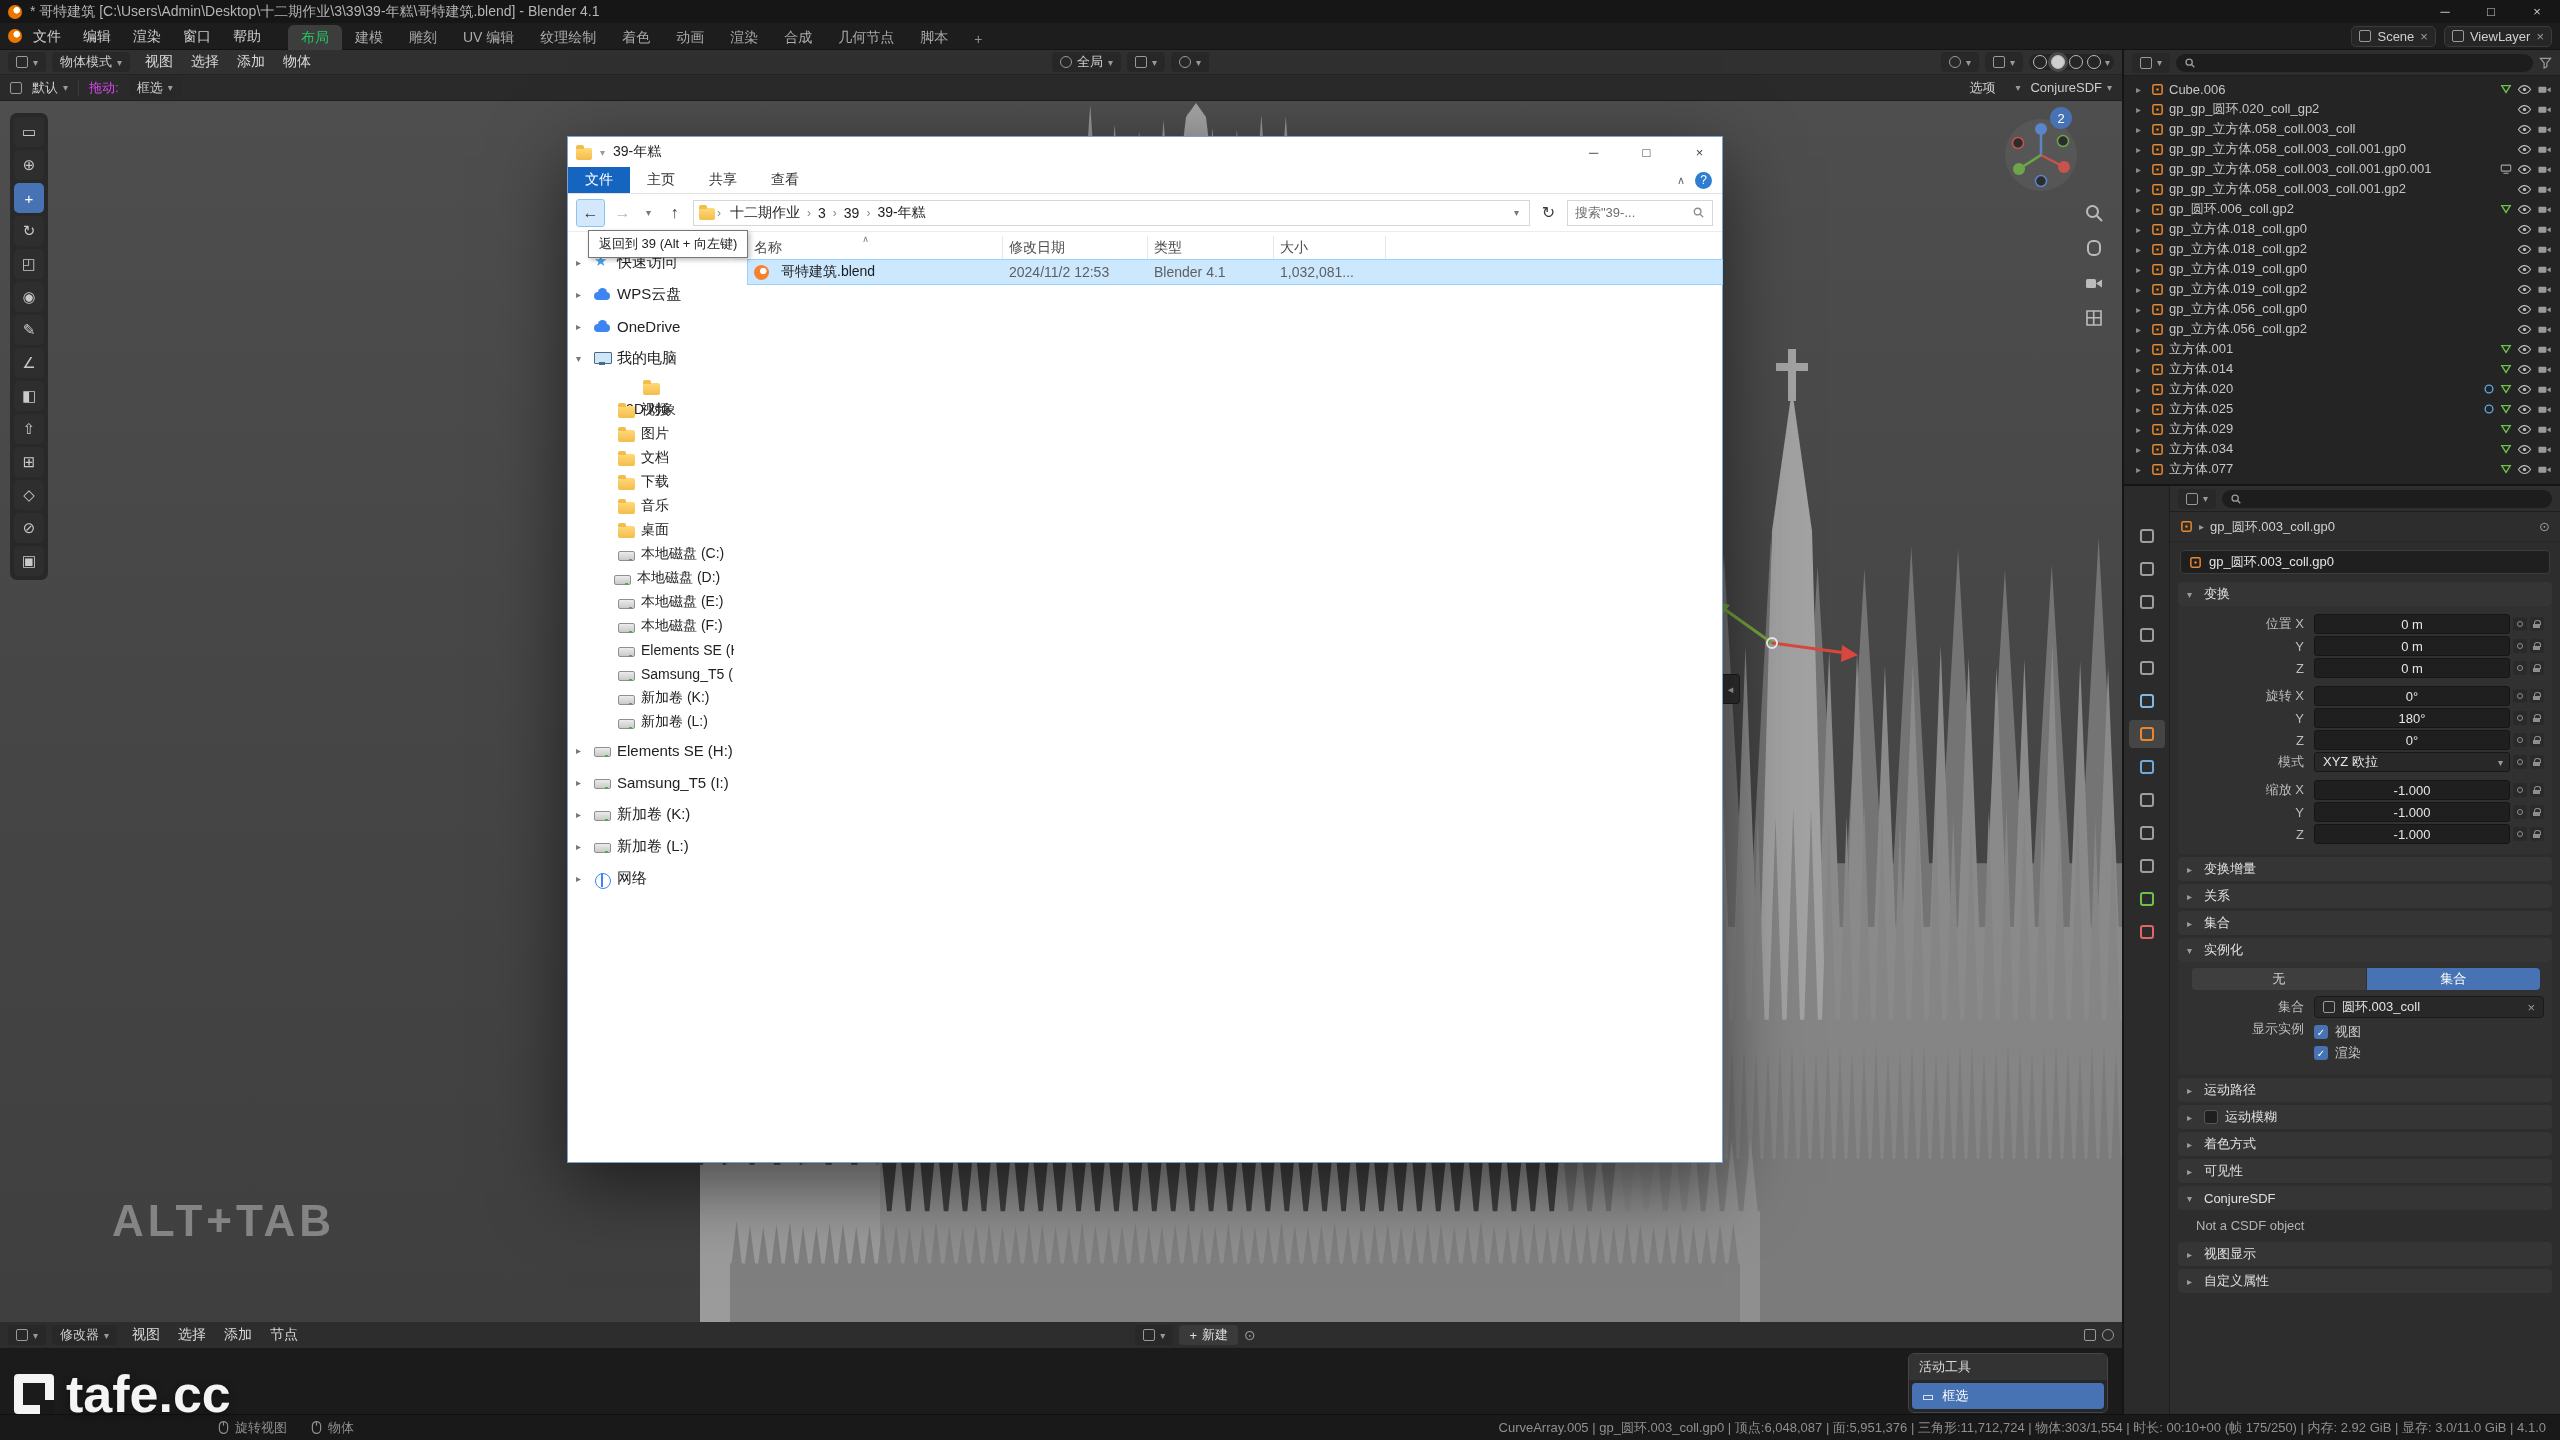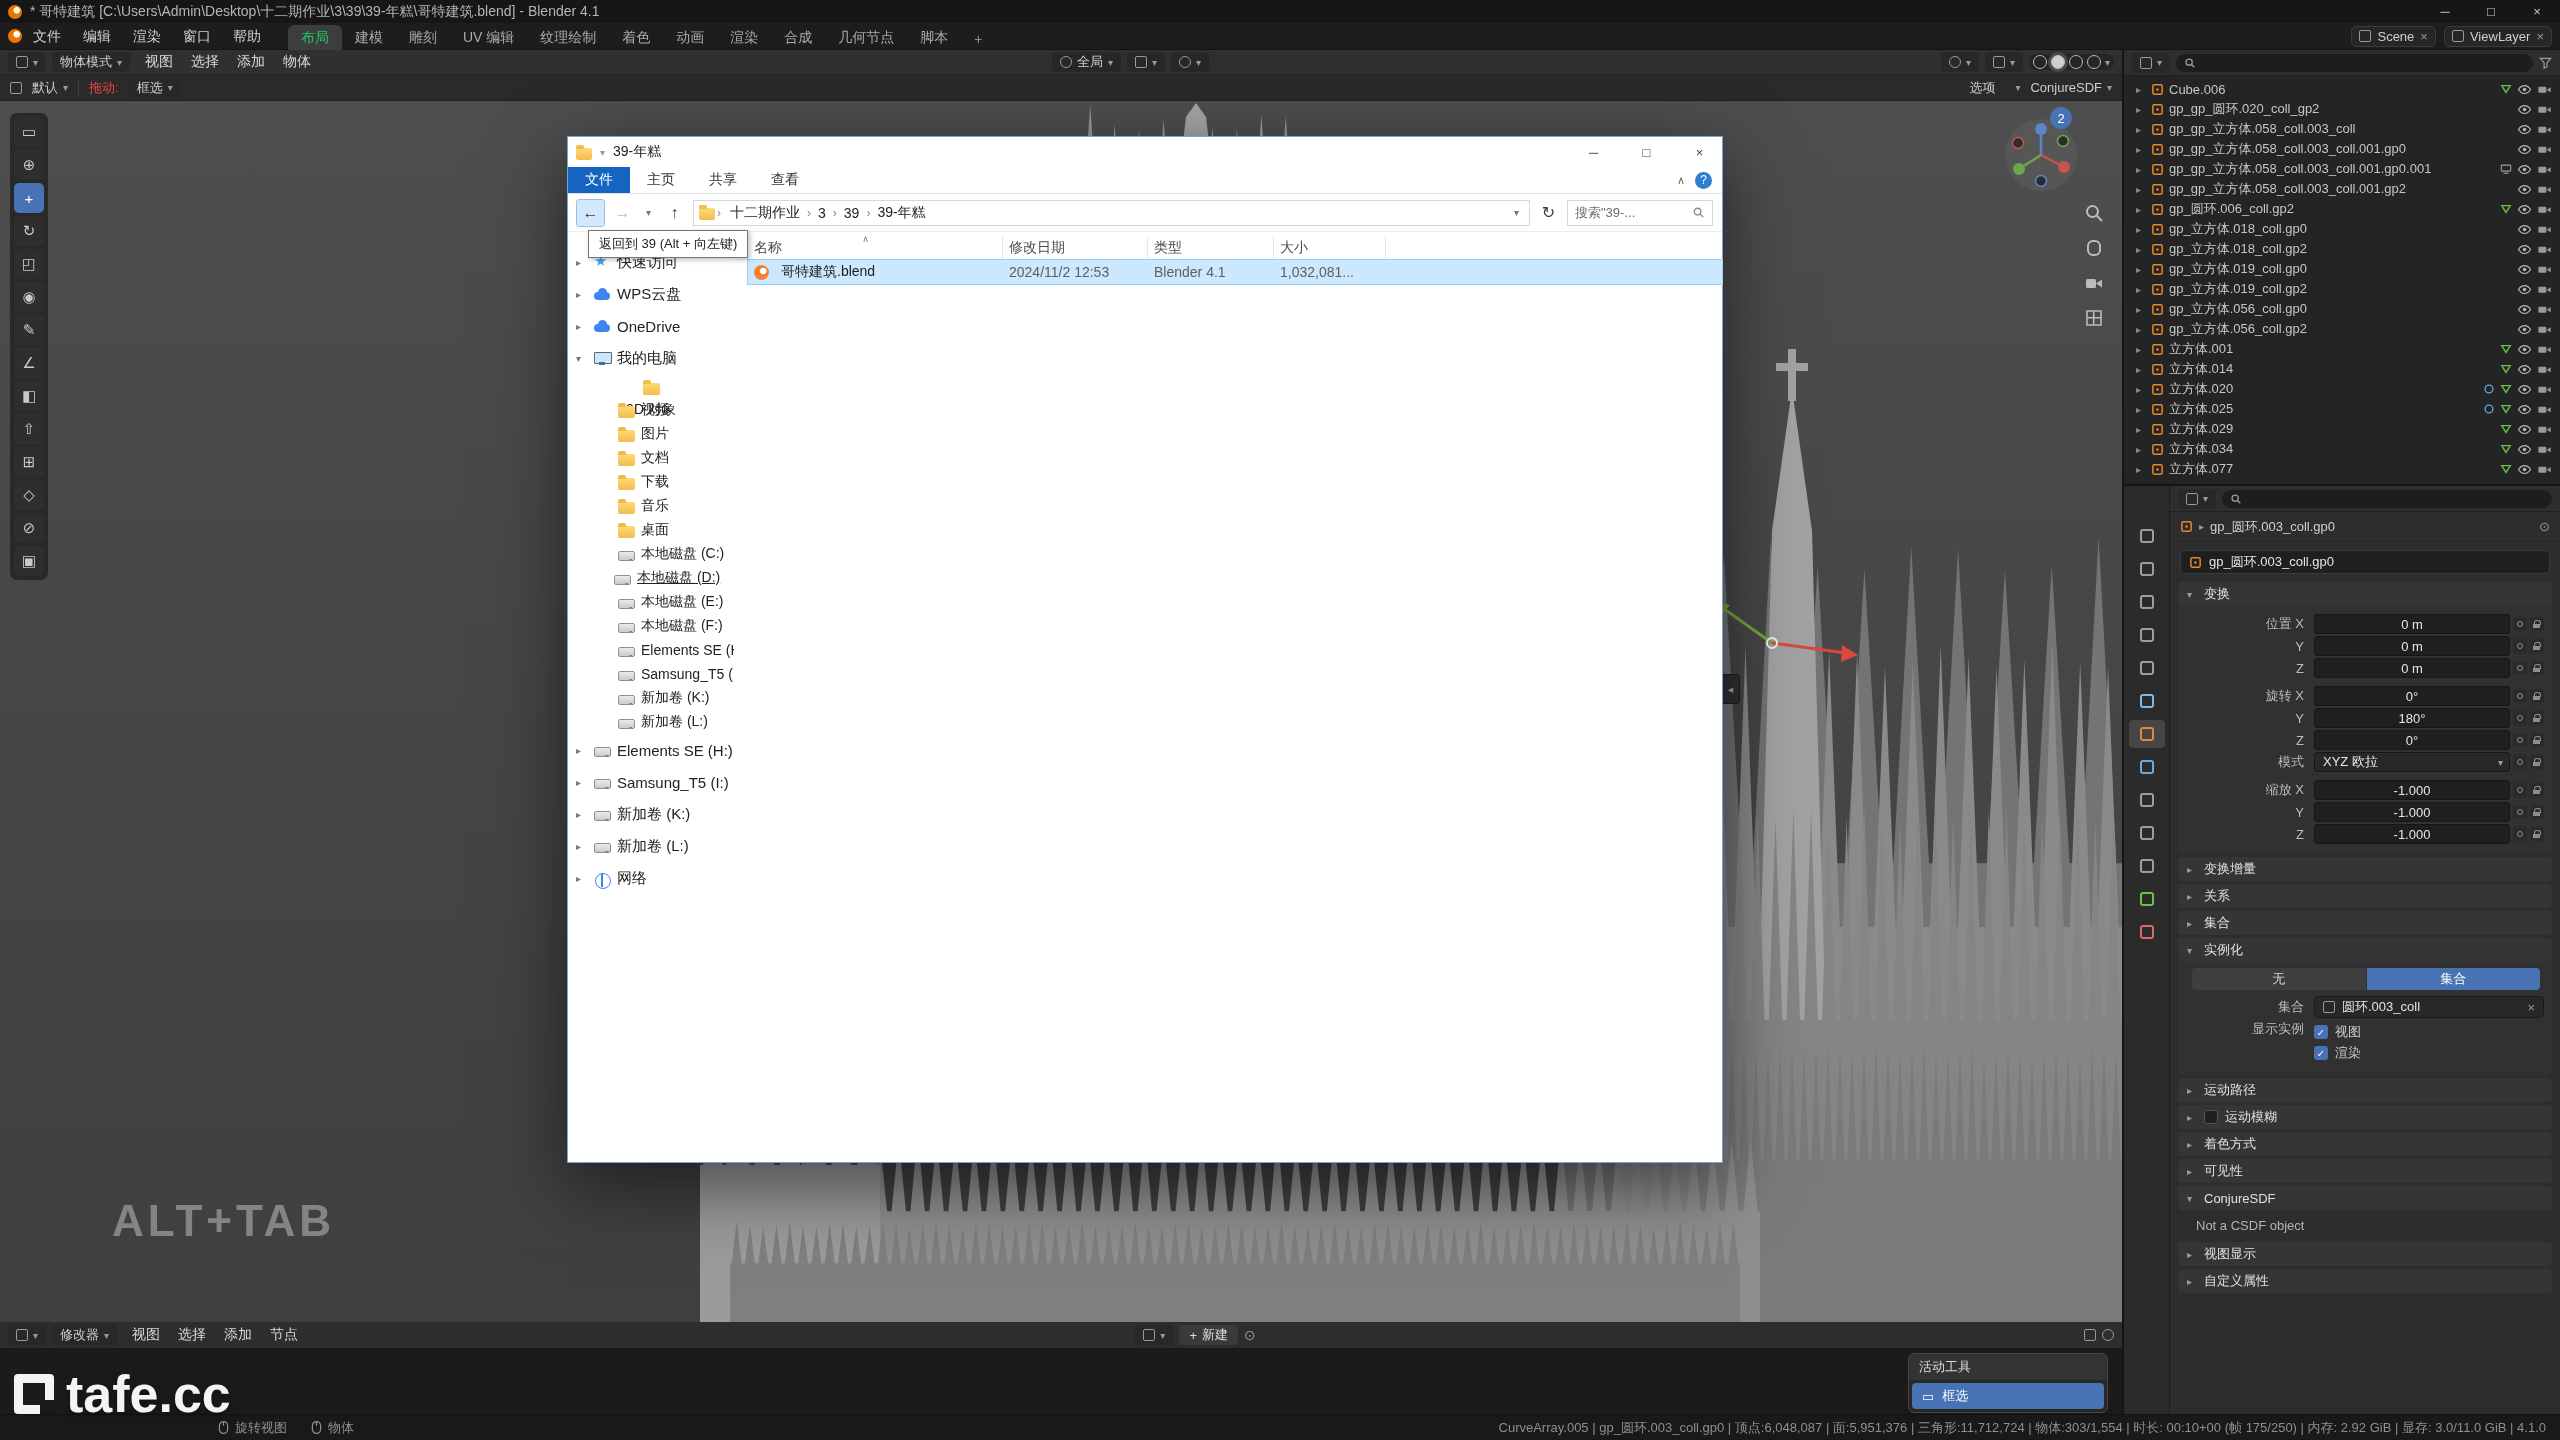--- a/index.html
+++ b/index.html
@@ -259,21 +259,21 @@
   </div>
 </div>
 
 <div id="bl-ts" class="abs">
   <span class="pill-ic"></span>
   <div class="row" style="gap:5px">
     <span>默认</span>
     <span class="caret">▾</span>
   </div>
   <span class="ts-sep"></span>
-  <span style="color:#ef4444">拖动:</span>
+  <span style="color:#d946ef">拖动:</span>
   <div class="hdr-pill">
     <span>框选</span>
     <span class="caret">▾</span>
   </div>
   <span class="sp"></span>
   <div class="row" style="gap:20px">
     <span>选项</span>
     <span class="caret">▾</span>
   </div>
   <div class="row" style="gap:5px">
@@ -1335,21 +1335,21 @@
         <div class="side-row lv1" style="padding-left: 32px;">
           <span class="side-chev"></span>
           <span class="si si-folder"></span>
           <span class="side-label">桌面</span>
         </div>
         <div class="side-row lv1" style="padding-left: 32px;">
           <span class="side-chev"></span>
           <span class="si si-drive"></span>
           <span class="side-label">本地磁盘 (C:)</span>
         </div>
-        <div class="side-row lv1" style="padding-left: 28px; text-decoration: underline;">
+        <div class="side-row lv1" style="padding-left: 28px;">
           <span class="side-chev"></span>
           <span class="si si-drive"></span>
           <span class="side-label">本地磁盘 (D:)</span>
         </div>
         <div class="side-row lv1" style="padding-left: 32px;">
           <span class="side-chev"></span>
           <span class="si si-drive"></span>
           <span class="side-label">本地磁盘 (E:)</span>
         </div>
         <div class="side-row lv1" style="padding-left: 32px;">

